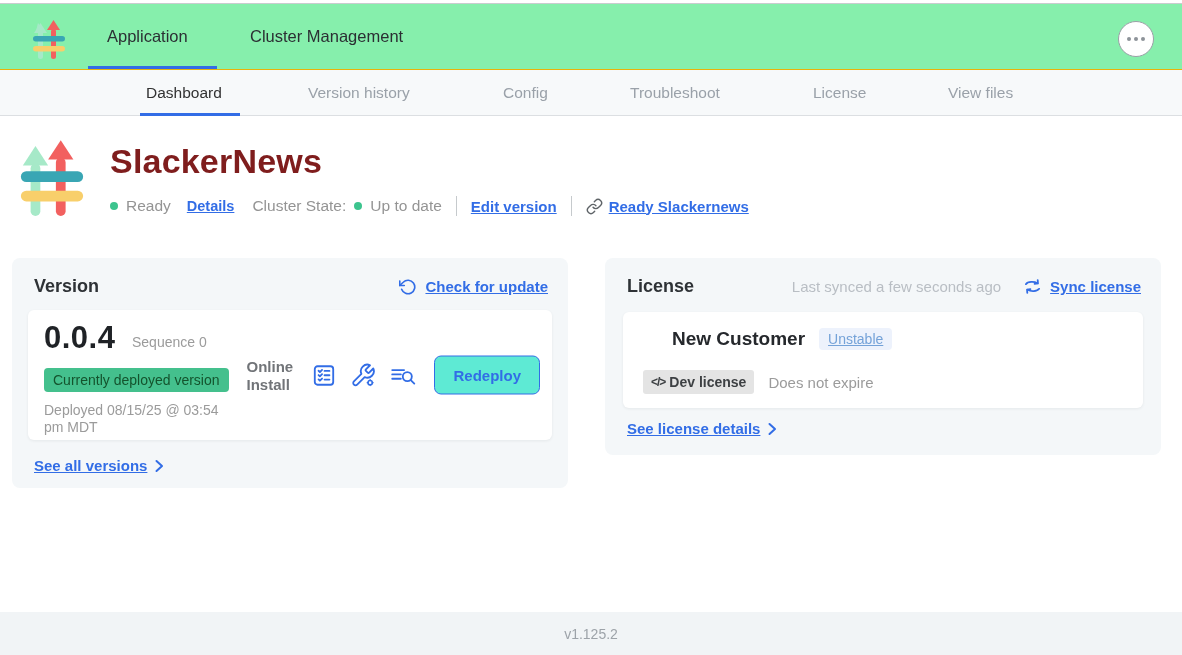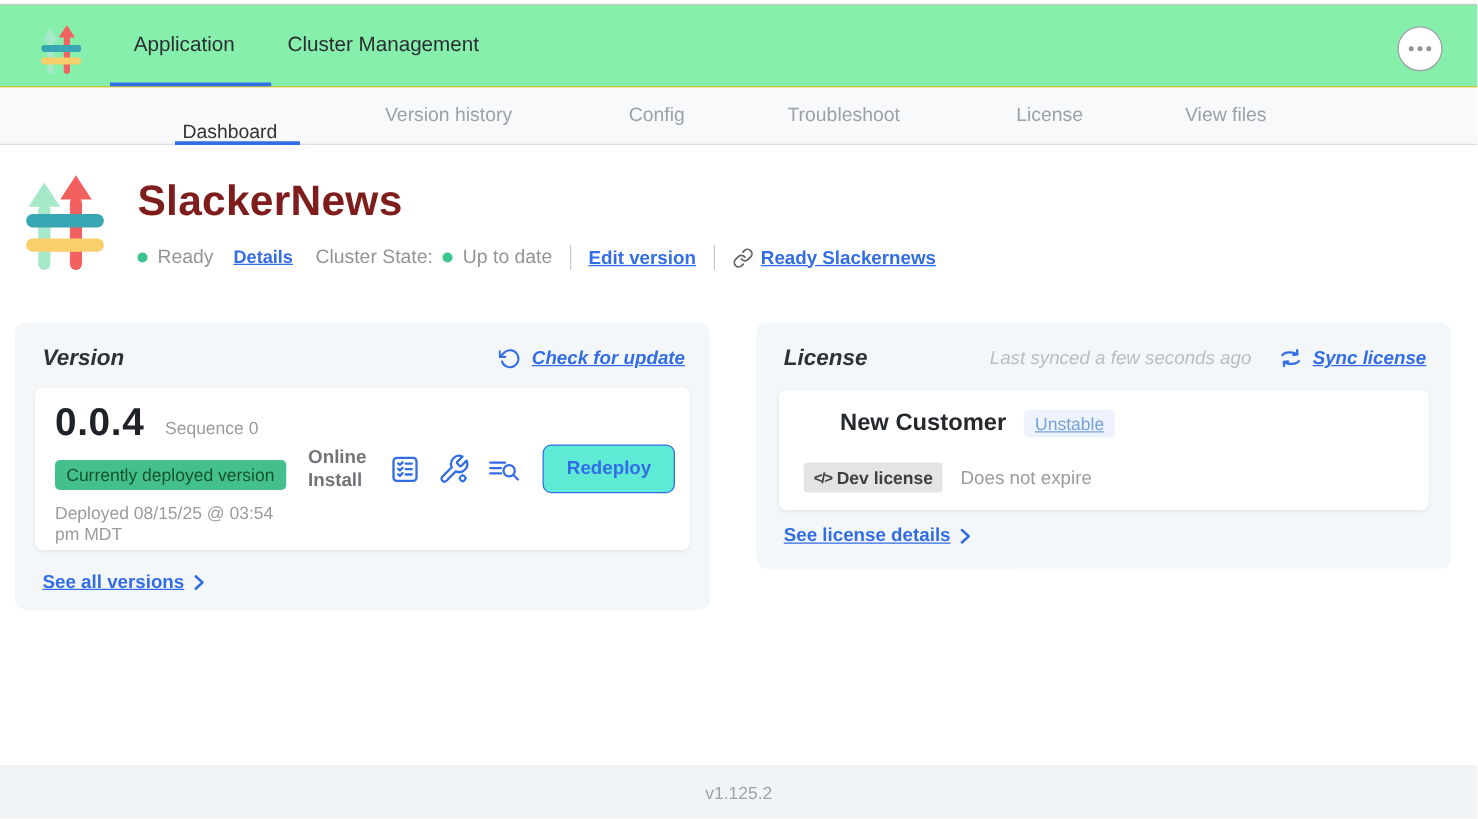--- a/index.html
+++ b/index.html
@@ -9,53 +9,53 @@
 
   .top-hairline { position:absolute; top:3px; left:0; width:100%; height:1px; background:#c9cccf; }
 
   
   .topnav { position:absolute; top:4px; left:0; width:100%; height:66px; background:#86efac;
     border-bottom:1px solid #eab308; }
   .topnav .logo { position:absolute; left:30px; top:16px; }
   .topnav-tab { position:absolute; top:0; height:65px; display:flex; align-items:center;
     font-size:16.5px; font-weight:500; color:#2b2f33; cursor:pointer; }
   .tab-application { left:107px; }
-  .tab-cluster { left:230px; }
+  .tab-cluster { left:250px; }
   .topnav-underline { position:absolute; left:88px; top:62px; width:129px; height:3px; background:#326de6; }
   .menu-btn { position:absolute; right:28px; top:17px; width:36px; height:36px; border:1px solid #9aa0a6;
     border-radius:50%; background:#fff; display:flex; align-items:center; justify-content:center; gap:3px; cursor:pointer; }
   .menu-btn i { width:4px; height:4px; border-radius:50%; background:#8d9399; display:block; }
 
   
   .subnav { position:absolute; top:70px; left:0; width:100%; height:46px; background:#f7f9fa;
     border-bottom:1px solid #dcdfe2; }
   .subnav-tab { position:absolute; top:0; height:45px; display:flex; align-items:center;
     font-size:15.5px; color:#9aa1a9; cursor:pointer; }
-  .subnav-tab.active { color:#323232; font-weight:500;align-items:flex-end; }
+  .subnav-tab.active { color:#323232; font-weight:500; }
   .st-0 { left:146px; } .st-1 { left:308px; } .st-2 { left:503px; }
   .st-3 { left:630px; } .st-4 { left:813px; } .st-5 { left:948px; }
   .subnav-underline { position:absolute; left:140px; top:43px; width:100px; height:3px; background:#326de6; }
 
   
   .hero-logo { position:absolute; left:17px; top:139px; }
   .hero-title { position:absolute; left:110px; top:142px; font-size:34px; font-weight:700; color:#7f1d1d; letter-spacing:.2px; }
   .status-row { position:absolute; left:110px; top:196px; display:flex; align-items:center; font-size:15.5px; color:#949494; }
   .dot { width:8px; height:8px; border-radius:50%; background:#3cc48e; display:inline-block; }
   .status-row .gap-s { margin-left:8px; }
   .status-row .gap-m { margin-left:18px; }
   a.blue-link { color:#326de6; text-decoration:underline; font-weight:700; cursor:pointer; }
   .status-row .details { font-size:14.5px; margin-left:16px; }
   .status-row .vdiv { width:1px; height:20px; background:#c6cacd; margin:0 14px; }
   .link-with-icon { display:flex; align-items:center; gap:6px; }
 
   
   .card { position:absolute; background:#f4f7f9; border-radius:8px; }
   .version-card { left:12px; top:258px; width:556px; height:230px; }
   .license-card { left:605px; top:258px; width:556px; height:197px; }
-  .card-head { position:absolute; left:22px; right:20px; top:18px; display:flex; align-items:center;font-style:italic; }
+  .card-head { position:absolute; left:22px; right:20px; top:18px; display:flex; align-items:center; }
   .card-title { font-size:18px; font-weight:700; color:#2e3236; }
   .head-right { margin-left:auto; display:flex; align-items:center; gap:8px; }
   .head-link { font-size:15px; }
   .last-synced { font-size:15px; color:#b9bec4; margin-right:14px; }
 
   .inner-card { position:absolute; background:#fff; border-radius:6px; box-shadow:0 1px 3px rgba(50,60,70,.08); }
   .version-inner { left:16px; top:52px; width:524px; height:130px; }
   .license-inner { left:18px; top:54px; width:520px; height:96px; }
 
   .ver-num { position:absolute; left:16px; top:10px; font-size:31px; font-weight:800; color:#1f2226; letter-spacing:.5px; }

